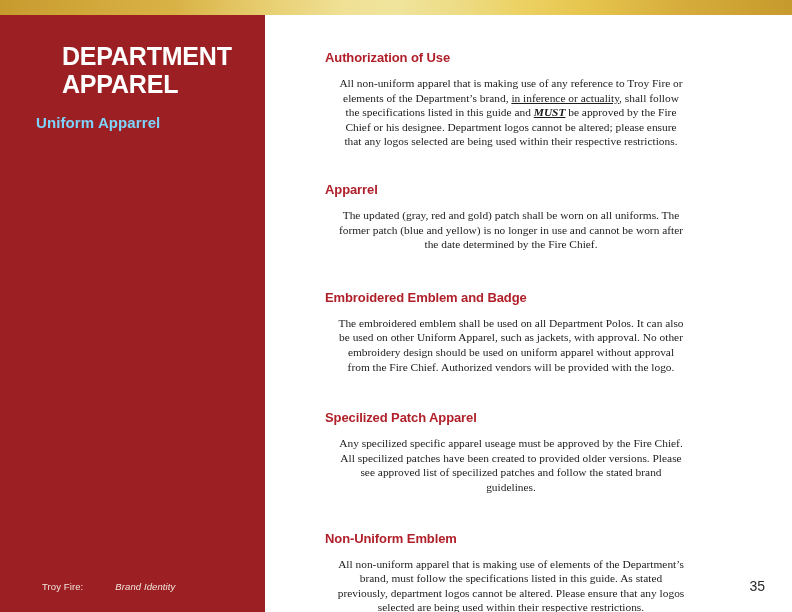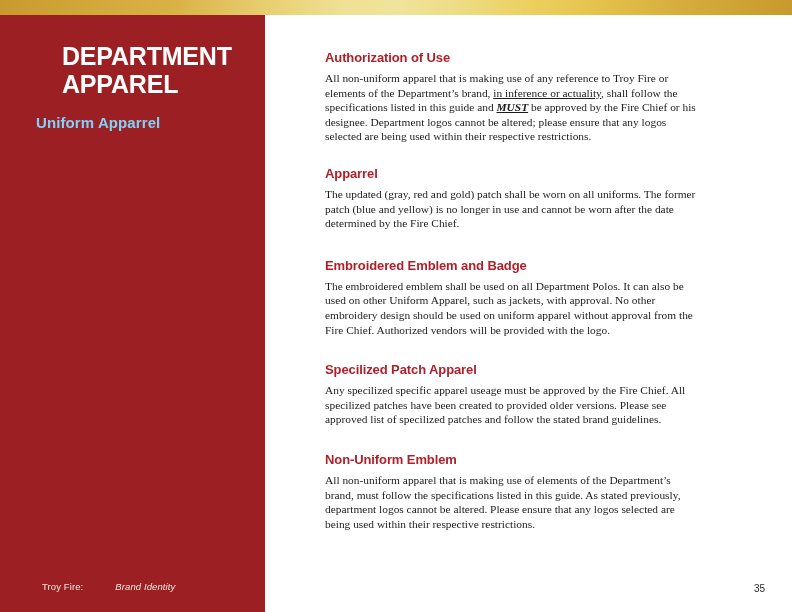--- a/index.html
+++ b/index.html
@@ -94,21 +94,21 @@
   .footer-left .branditalic {
     font-style: italic;
     font-weight: normal;
     margin-left: 32px;
   }
   .page-number {
     position: absolute;
     right: 27px;
     bottom: 18px;
     font-family: "Liberation Sans", sans-serif;
-    font-size: 10px;
+    font-size: 14px;
     color: #2b2b2b;
   }
 
   
   .content {
     position: absolute;
     left: 325px;
     top: 50px;
     width: 372px;
   }
@@ -121,22 +121,22 @@
     font-weight: bold;
     font-size: 13px;
     letter-spacing: -0.1px;
     margin: 0 0 6px 0;
   }
   .section-body {
     color: #1c1c1c;
     font-family: "Liberation Serif", serif;
     font-size: 11.4px;
     line-height: 14.6px;
-    margin: 0;
-    text-align: left;
+    margin: 11px;
+    text-align: center;
   }
   .section-body u {
     text-decoration: underline;
   }
   .section-body .must {
     font-weight: bold;
     font-style: italic;
     text-decoration: underline;
   }
   .sp-1 { height: 22px; }

